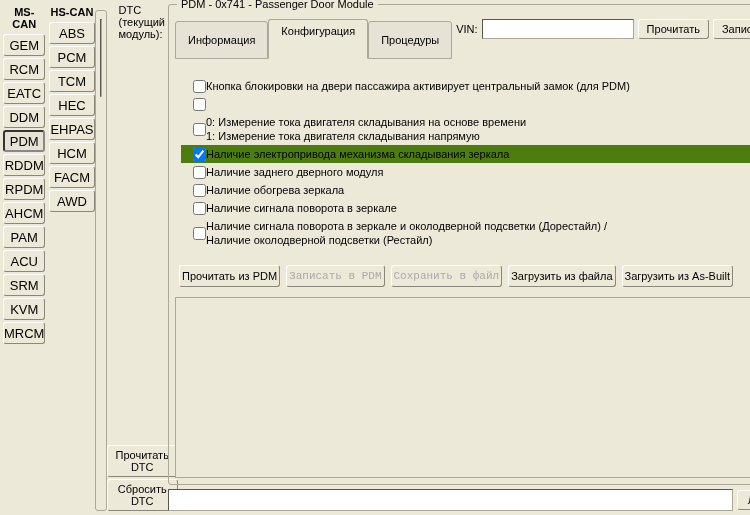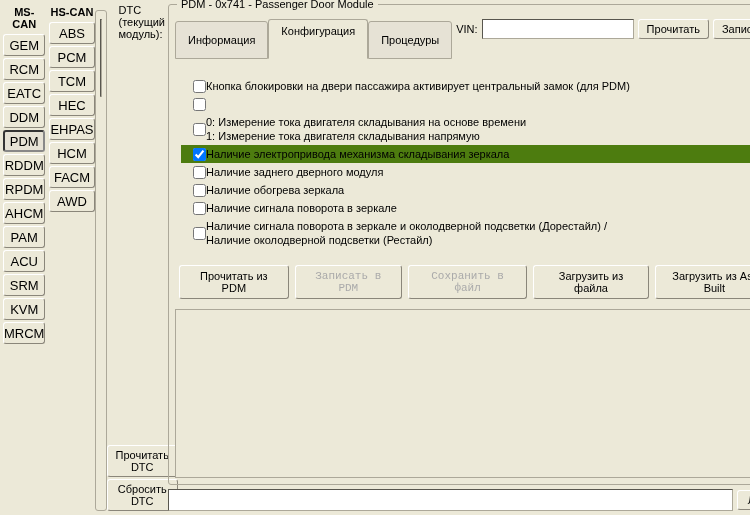--- a/index.html
+++ b/index.html
@@ -157,21 +157,21 @@
     width: 13px; height: 13px;
     margin: 1px 0 0 8px;
     cursor: pointer;
   }
   .cfg-label { font-size: 11px; white-space: pre-line; }
   .btn-row {
     display: flex;
     gap: 6px;
     padding: 10px 4px 4px;
   }
-  .btn-row .btn { padding: 4px 10px; }
+  .btn-row .btn { padding: 4px 2px; }
   .panel-border {
     border: 1px solid #aca899;
     flex: 1;
     margin-top: 6px;
     background: #ece9d8;
   }
   .log-row {
     display: flex;
     gap: 4px;
     margin-top: 4px;

